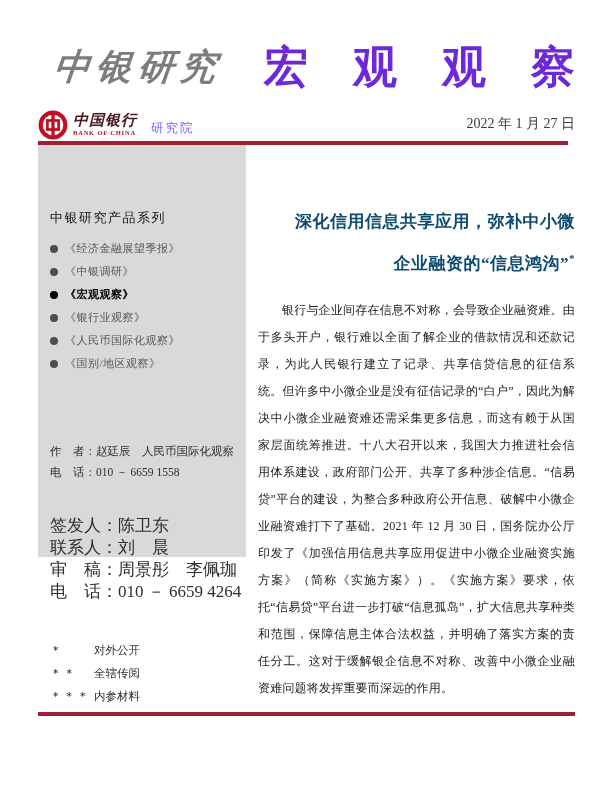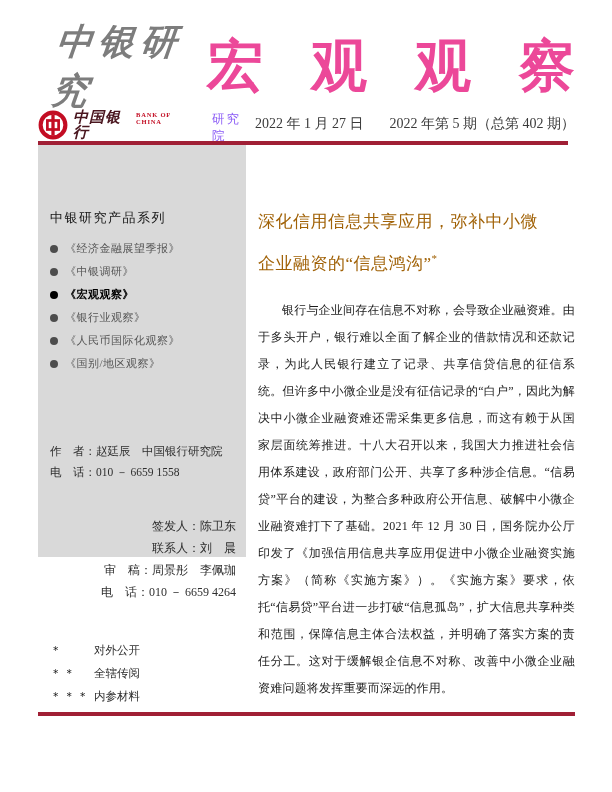--- a/index.html
+++ b/index.html
@@ -5,58 +5,58 @@
   * { margin:0; padding:0; box-sizing:border-box; }
   html,body { background:#ffffff; }
   body { font-family:"Liberation Serif","DejaVu Serif",serif; }
   .page { position:relative; width:612px; height:792px; background:#ffffff; overflow:hidden; margin:0 auto; }
 
   
   .masthead { position:absolute; top:28px; left:38px; width:537px; height:78px;
               display:flex; justify-content:space-between; align-items:center; }
   .brand-calligraphy { color:#7d7d7d; font-size:36px; font-weight:bold; font-style:italic;
                        font-family:"DejaVu Serif",serif; letter-spacing:6px; transform:skewX(-6deg); padding-left:16px; }
-  .masthead-title { color:#ec4899; font-size:56px; font-weight:bold; letter-spacing:17px;
+  .masthead-title { color:#6d28d9; font-size:44px; font-weight:bold; letter-spacing:17px;
                     font-family:"Liberation Serif",serif; white-space:nowrap; margin-right:-17px; }
 
   
   .header-row { position:absolute; top:108px; left:38px; width:537px; height:34px;
                 display:flex; align-items:center; }
   .logo-group { display:flex; align-items:center; }
   .logo-mark { width:30px; height:30px; flex:0 0 auto; }
-  .logo-text { margin-left:5px; display:flex; flex-direction:row; line-height:1; }
+  .logo-text { margin-left:5px; display:flex; flex-direction:column; line-height:1; }
   .bank-cn { color:#4a161f; font-size:15px; font-weight:bold; font-style:italic; letter-spacing:1px; }
   .bank-en { color:#c30d23; font-size:6.5px; font-weight:bold; letter-spacing:0.8px; margin-top:2px; }
   .institute { color:#8b5cf6; font-size:12.5px; margin-left:14px; margin-top:6px; letter-spacing:2px; }
   .header-right { margin-left:auto; display:flex; align-items:flex-end; gap:26px;
                   font-size:14px; color:#3a3a3a; padding-bottom:2px; white-space:nowrap;text-align:center; }
 
   .rule-top { position:absolute; top:141px; left:38px; width:530px; height:4px; background:#a01f35; }
   .rule-bottom { position:absolute; top:712px; left:38px; width:537px; height:4px; background:#a01f35; }
 
   
   .sidebar { position:absolute; top:145px; left:38px; width:208px; height:412px;
              background:#d9d9d9; padding:64px 10px 0 12px; }
   .series-title { font-size:13px; color:#151515; letter-spacing:1.5px; margin-bottom:14px; }
   .series-item { display:flex; align-items:center; margin-bottom:8px; }
   .bullet { width:8px; height:8px; border-radius:50%; background:#4d4d4d; flex:0 0 auto; margin-right:7px; }
   .series-label { font-size:11px; color:#555555; letter-spacing:0.5px; }
   .series-item.active .bullet { background:#000000; }
   .series-item.active .series-label { color:#000000; font-weight:bold; }
 
   .author-block { margin-top:70px; font-size:11.5px; color:#2e2e2e; line-height:21px; }
-  .approval-block { margin-top:32px; font-size:12px; color:#2e2e2e; line-height:22px;text-align:right; }
+  .approval-block { margin-top:32px; font-size:17px; color:#2e2e2e; line-height:22px; }
   .legend-block { margin-top:36px; font-size:11.5px; color:#2e2e2e; line-height:23px; }
   .legend-row { display:flex; }
   .legend-stars { width:44px; letter-spacing:2px; color:#1d1d1d; }
   .info-row { white-space:nowrap; }
 
   
   .main-col { position:absolute; top:203px; left:258px; width:317px; }
-  .doc-title { color:#a16207; font-size:17px; font-weight:normal; text-align:left; line-height:37px;
+  .doc-title { color:#0c4a6e; font-size:17px; font-weight:bold; text-align:right; line-height:37px;
                letter-spacing:0.5px; }
   .doc-title sup { font-size:11px; vertical-align:super; }
   .doc-body { margin-top:15px; font-size:12px; color:#1c1c1c; line-height:27px;
               text-align:justify; text-indent:2em; letter-spacing:0.2px; }
 </style>
 </head>
 <body>
 
 <div class="page">
 
@@ -73,21 +73,20 @@
         <rect x="12.5" y="14" width="15" height="12" fill="none" stroke="#c30d23" stroke-width="3.6"></rect>
       </svg>
       <div class="logo-text">
         <span class="bank-cn">中国银行</span>
         <span class="bank-en">BANK OF CHINA</span>
       </div>
       <span class="institute">研究院</span>
     </div>
     <div class="header-right">
       <span>2022 年 1 月 27 日</span>
-      <span>2022 年第 5 期（总第 402 期）</span>
     </div>
   </div>
 
   <div class="rule-top"></div>
 
   <div class="sidebar">
     <div class="series-title">中银研究产品系列</div>
 
     <div class="series-item">
       <span class="bullet"></span>
@@ -108,21 +107,21 @@
     <div class="series-item">
       <span class="bullet"></span>
       <span class="series-label">《人民币国际化观察》</span>
     </div>
     <div class="series-item">
       <span class="bullet"></span>
       <span class="series-label">《国别/地区观察》</span>
     </div>
 
     <div class="author-block">
-      <div class="info-row">作　者：赵廷辰　中国银行研究院</div>
+      <div class="info-row">作　者：赵廷辰　人民币国际化观察</div>
       <div class="info-row">电　话：010 － 6659 1558</div>
     </div>
 
     <div class="approval-block">
       <div class="info-row">签发人：陈卫东</div>
       <div class="info-row">联系人：刘　晨</div>
       <div class="info-row">审　稿：周景彤　李佩珈</div>
       <div class="info-row">电　话：010 － 6659 4264</div>
     </div>
 

